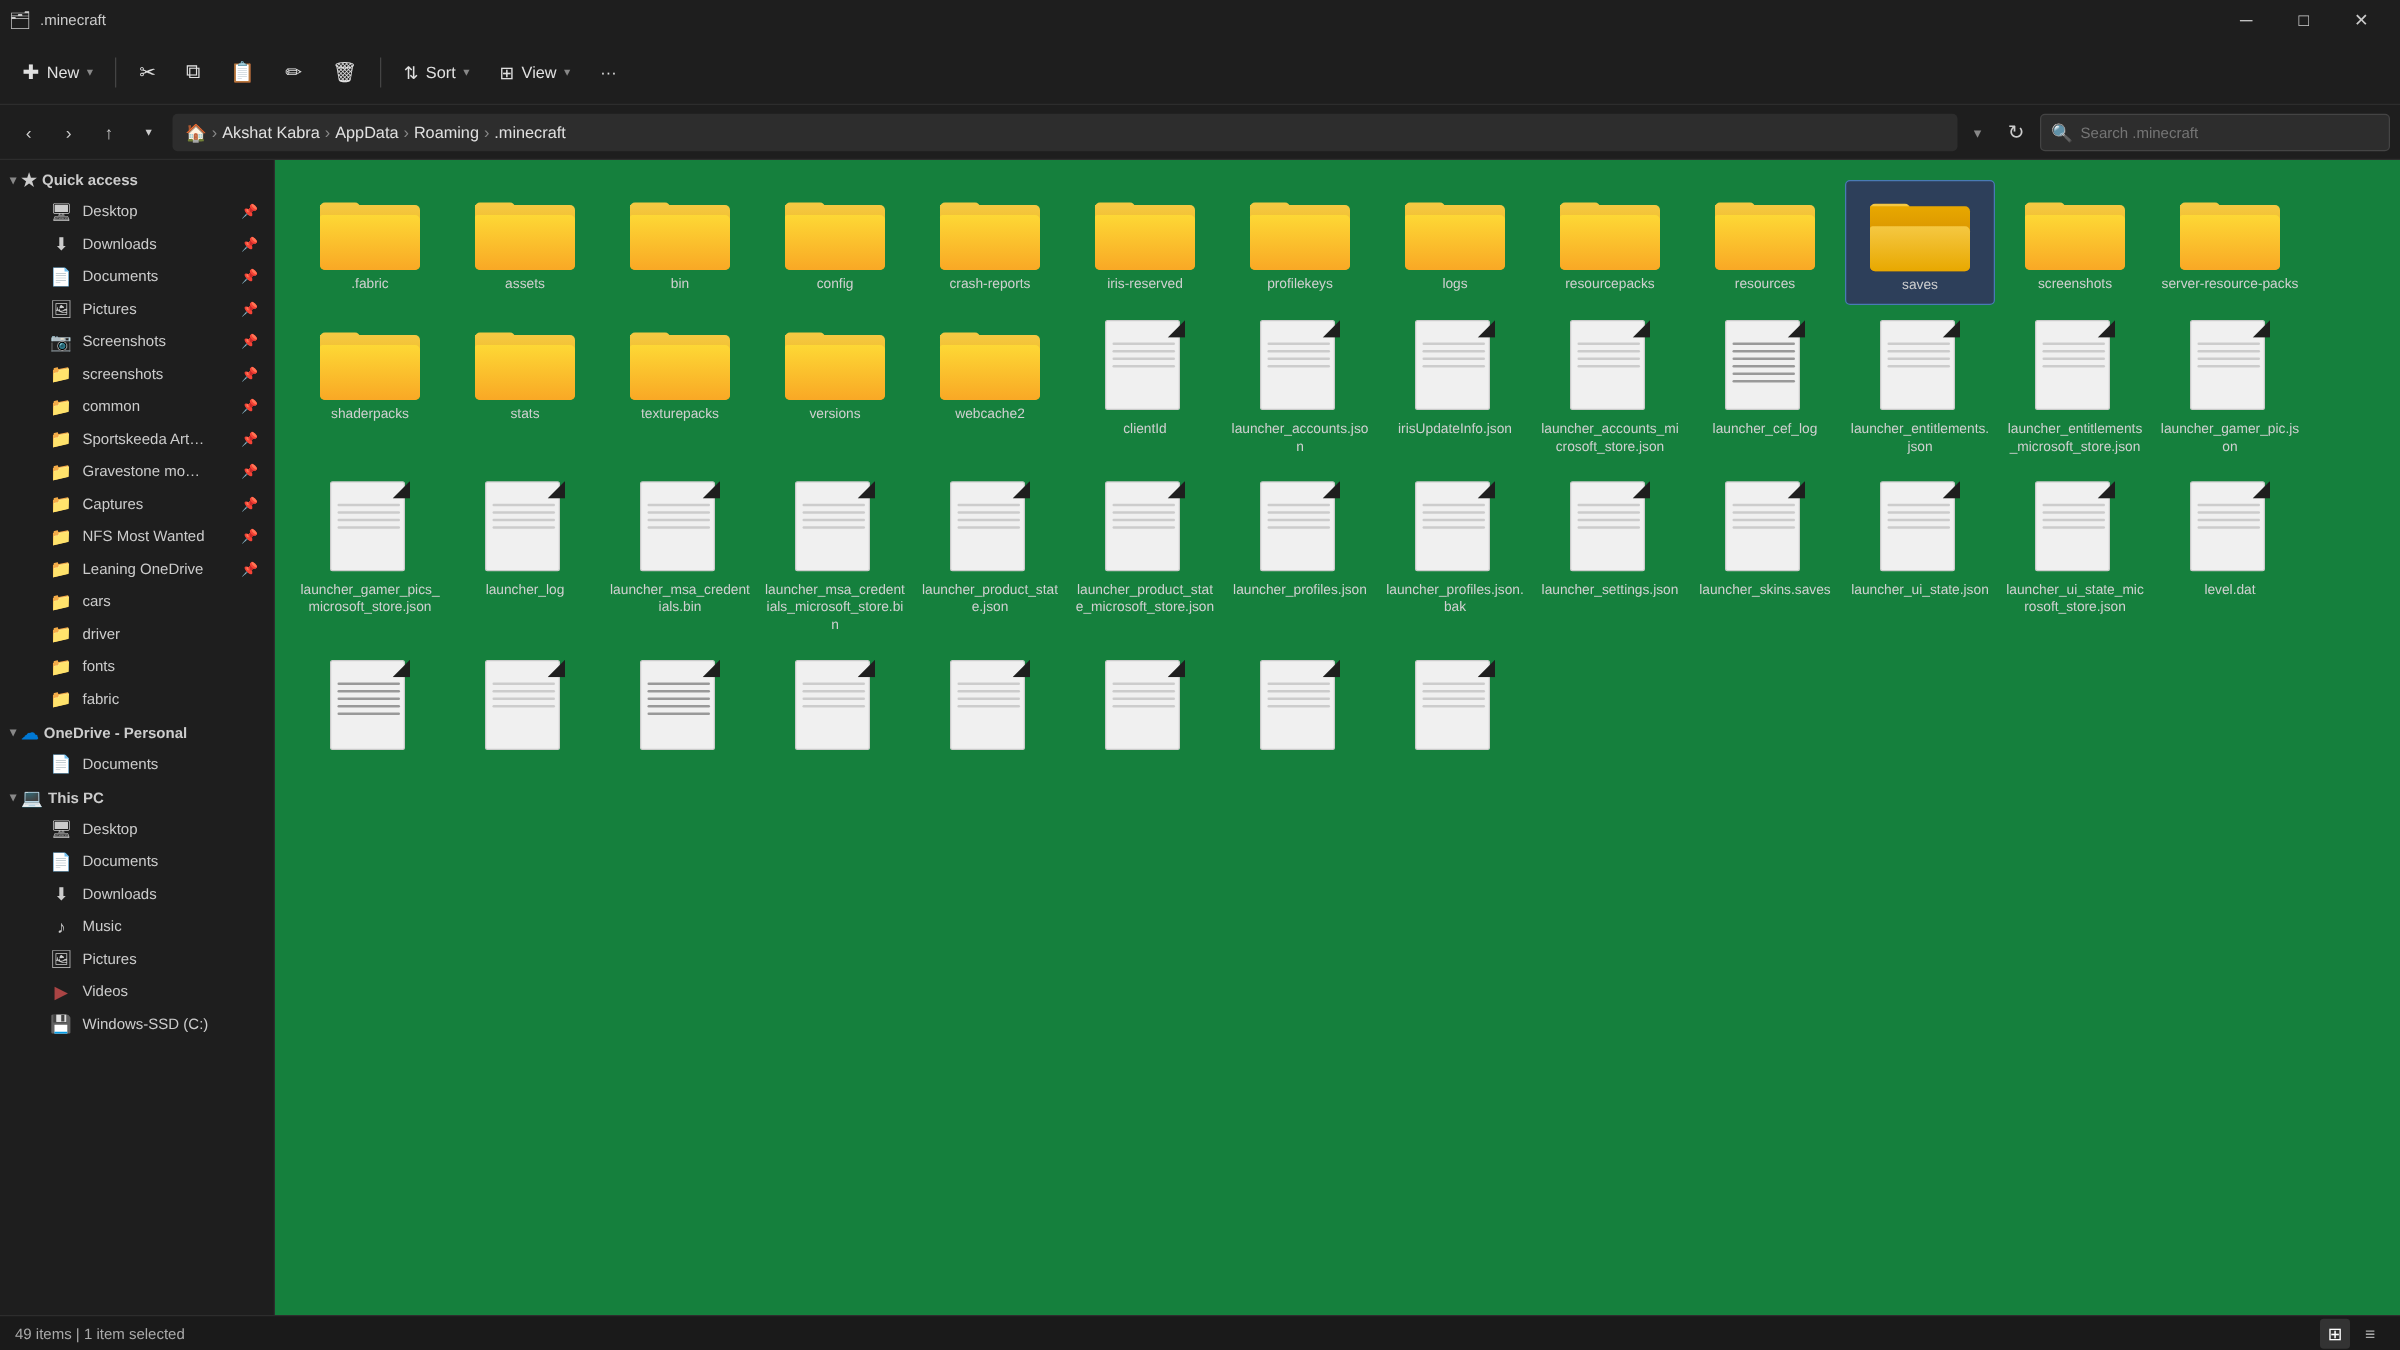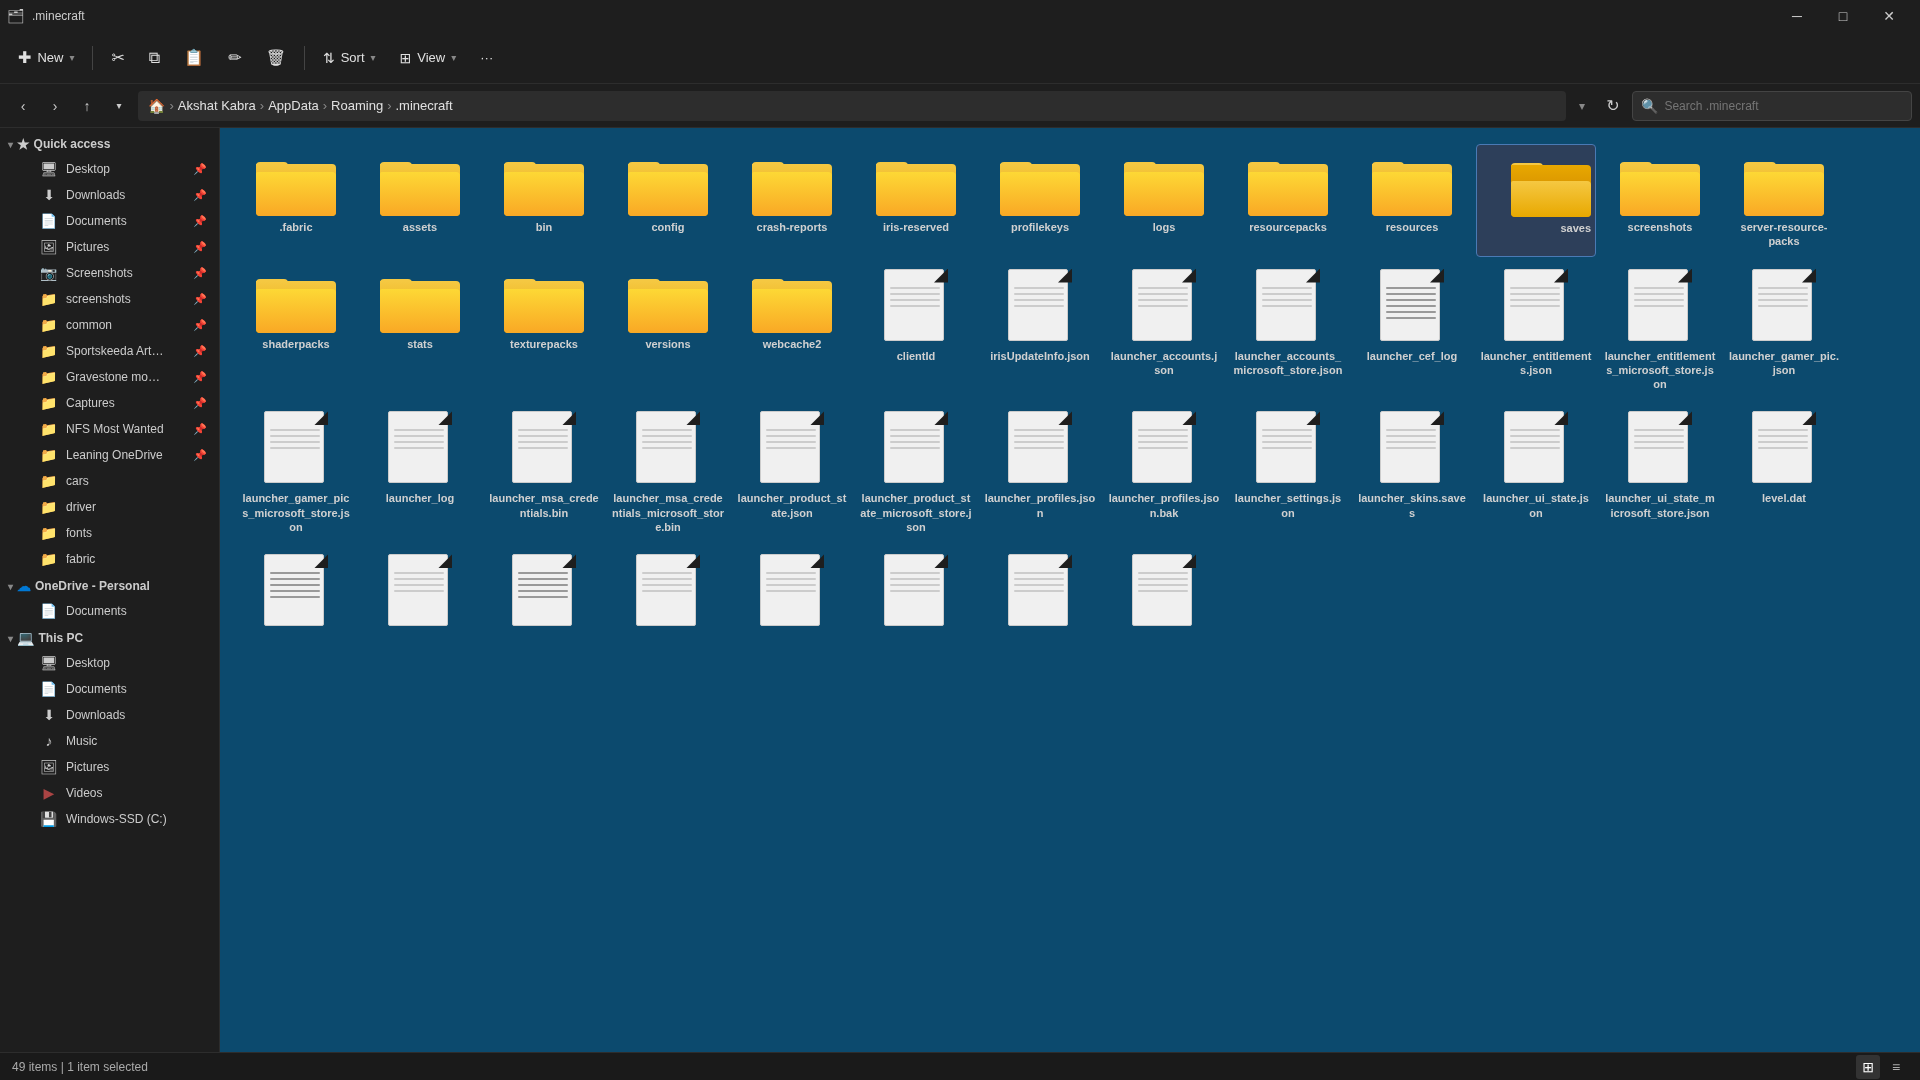--- a/index.html
+++ b/index.html
@@ -223,43 +223,42 @@
     .sidebar-item-pin { color: #aaa; font-size: 11px; margin-left: auto; }
     .sidebar-sub {
       padding-left: 12px;
     }
 
     
     .file-area {
       flex: 1;
       overflow-y: auto;
       padding: 16px;
-      background: #0c4a6e;
-      font-weight: bold;
+      background: #15803d;
     }
     .file-area::-webkit-scrollbar { width: 8px; }
     .file-area::-webkit-scrollbar-thumb { background: #444; border-radius: 4px; }
 
     .file-grid {
       display: flex;
       flex-wrap: wrap;
       gap: 4px;
     }
 
     .file-item {
       width: 120px;
       display: flex;
       flex-direction: column;
       align-items: center;
       padding: 8px 4px;
       border-radius: 4px;
       cursor: pointer;
       text-align: center;
     }
-    .file-item.selected { background: #2d3f5a; border: 1px solid #4a7ab5; align-items: flex-end; }
+    .file-item.selected { background: #2d3f5a; border: 1px solid #4a7ab5; }
 
     
     .folder-icon {
       width: 80px;
       height: 64px;
       position: relative;
       display: flex;
       align-items: flex-end;
       justify-content: center;
     }
@@ -788,35 +787,35 @@
         <div class="file-doc-icon">
           <div class="doc-body"></div>
           <div class="doc-fold"></div>
           <div class="doc-lines">
             <div class="doc-line"></div>
               <div class="doc-line"></div>
               <div class="doc-line"></div>
               <div class="doc-line"></div>
           </div>
         </div>
+        <span class="file-label">launcher_accounts.json</span>
+      </div>
+
+      <div class="file-item">
+        <div class="file-doc-icon">
+          <div class="doc-body"></div>
+          <div class="doc-fold"></div>
+          <div class="doc-lines">
+            <div class="doc-line"></div>
+              <div class="doc-line"></div>
+              <div class="doc-line"></div>
+              <div class="doc-line"></div>
+          </div>
+        </div>
         <span class="file-label">irisUpdateInfo.json</span>
-      </div>
-
-      <div class="file-item">
-        <div class="file-doc-icon">
-          <div class="doc-body"></div>
-          <div class="doc-fold"></div>
-          <div class="doc-lines">
-            <div class="doc-line"></div>
-              <div class="doc-line"></div>
-              <div class="doc-line"></div>
-              <div class="doc-line"></div>
-          </div>
-        </div>
-        <span class="file-label">launcher_accounts.json</span>
       </div>
 
       <div class="file-item">
         <div class="file-doc-icon">
           <div class="doc-body"></div>
           <div class="doc-fold"></div>
           <div class="doc-lines">
             <div class="doc-line"></div>
               <div class="doc-line"></div>
               <div class="doc-line"></div>

